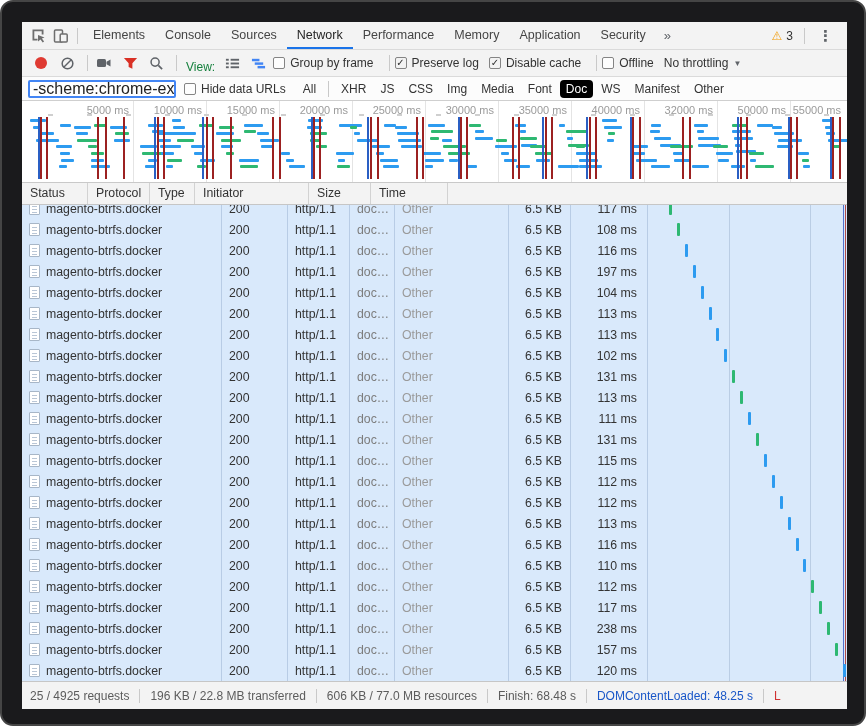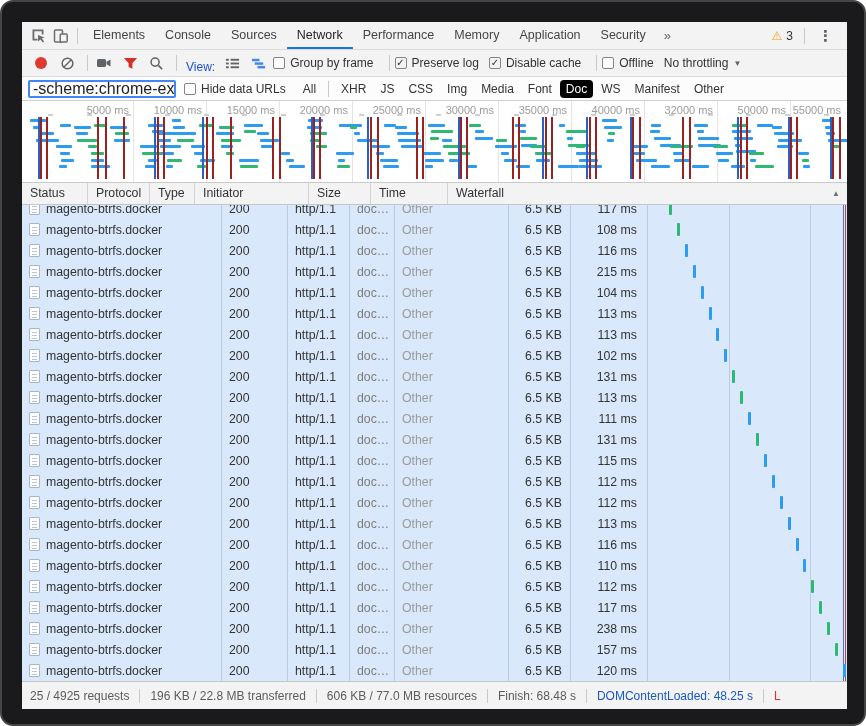--- a/index.html
+++ b/index.html
@@ -23,21 +23,21 @@
   .warn-glyph { color:#f29900; font-size:12px; }
   .kebab { font-size:15px; color:#5f6368; padding:0 8px; font-weight:bold; }
 
   
   .toolbar { height:27px; display:flex; align-items:center; background:#f3f3f3; border-bottom:1px solid #dadada; padding:0 8px; font-size:12px; color:#333; }
   .tool { display:flex; align-items:center; justify-content:center; width:22px; height:20px; margin-right:4px; flex:none; }
   .rec-dot { width:12px; height:12px; border-radius:50%; background:#df3a32; }
   .cb { width:12px; height:12px; border:1px solid #848484; border-radius:2px; background:#fdfdfd; font-size:10px; line-height:10px; text-align:center; color:#2d2d2d; margin-right:5px; flex:none; }
   .cb.on { background:#f2f2f2; }
   .ck-group { display:flex; align-items:center; margin-right:10px; white-space:nowrap; }
-  .view-label { margin:8px 6px 0 4px; color:#1d4ed8; }
+  .view-label { margin:8px 6px 0 4px; color:#15803d; }
   .throttle { display:flex; align-items:center; gap:5px; white-space:nowrap; }
   .caret { font-size:8px; color:#5f6368; }
 
   
   .filterbar { height:24px; display:flex; align-items:center; background:#fcfcfc; border-bottom:1px solid #cfcfcf; padding:0 6px; font-size:12px; color:#333; }
   .filter-input { width:148px; height:18px; background:#fff; border:2px solid #4285f4; border-radius:2px; display:flex; align-items:center; padding:0 3px; font-size:16px; color:#222; overflow:hidden; white-space:nowrap; margin-right:8px; flex:none; }
   .caret-bar { display:inline-block; width:1px; height:12px; background:#222; margin-left:1px; }
   .chip { padding:2px 6px; margin:8px 1px; border-radius:4px; color:#333; white-space:nowrap; }
   .chip.selected { background:#000000; color:#fff; }
 
@@ -475,24 +475,20 @@
           <div class="ov-line-red" style="left: 99%;"></div>
         </div>
 
       <div class="grid-header" id="grid-header">
           <div class="hcell h-status">Status</div>
           <div class="hcell h-proto">Protocol</div>
           <div class="hcell h-type">Type</div>
           <div class="hcell h-init">Initiator</div>
           <div class="hcell h-size">Size</div>
           <div class="hcell h-time">Time</div>
-          <div class="hcell h-wf">
-            <span>Waterfall</span>
-            <span class="sort-arrow">▲</span>
-          </div>
         </div>
       <div class="grid-body" id="grid-body">
           <div class="row">
             <div class="c-name">
               <span class="doc-ico"></span>
               <span>magento-btrfs.docker</span>
             </div>
             <div class="c-status">200</div>
             <div class="c-proto">http/1.1</div>
             <div class="c-type">doc…</div>
@@ -536,21 +532,21 @@
           <div class="row">
             <div class="c-name">
               <span class="doc-ico"></span>
               <span>magento-btrfs.docker</span>
             </div>
             <div class="c-status">200</div>
             <div class="c-proto">http/1.1</div>
             <div class="c-type">doc…</div>
             <div class="c-init">Other</div>
             <div class="c-size">6.5 KB</div>
-            <div class="c-time">215 ms</div>
+            <div class="c-time">197 ms</div>
             <div class="c-wf">
               <div class="wf-bar" style="left: 46px; background: rgb(45, 155, 240);"></div>
             </div>
           </div>
           <div class="row">
             <div class="c-name">
               <span class="doc-ico"></span>
               <span>magento-btrfs.docker</span>
             </div>
             <div class="c-status">200</div>

